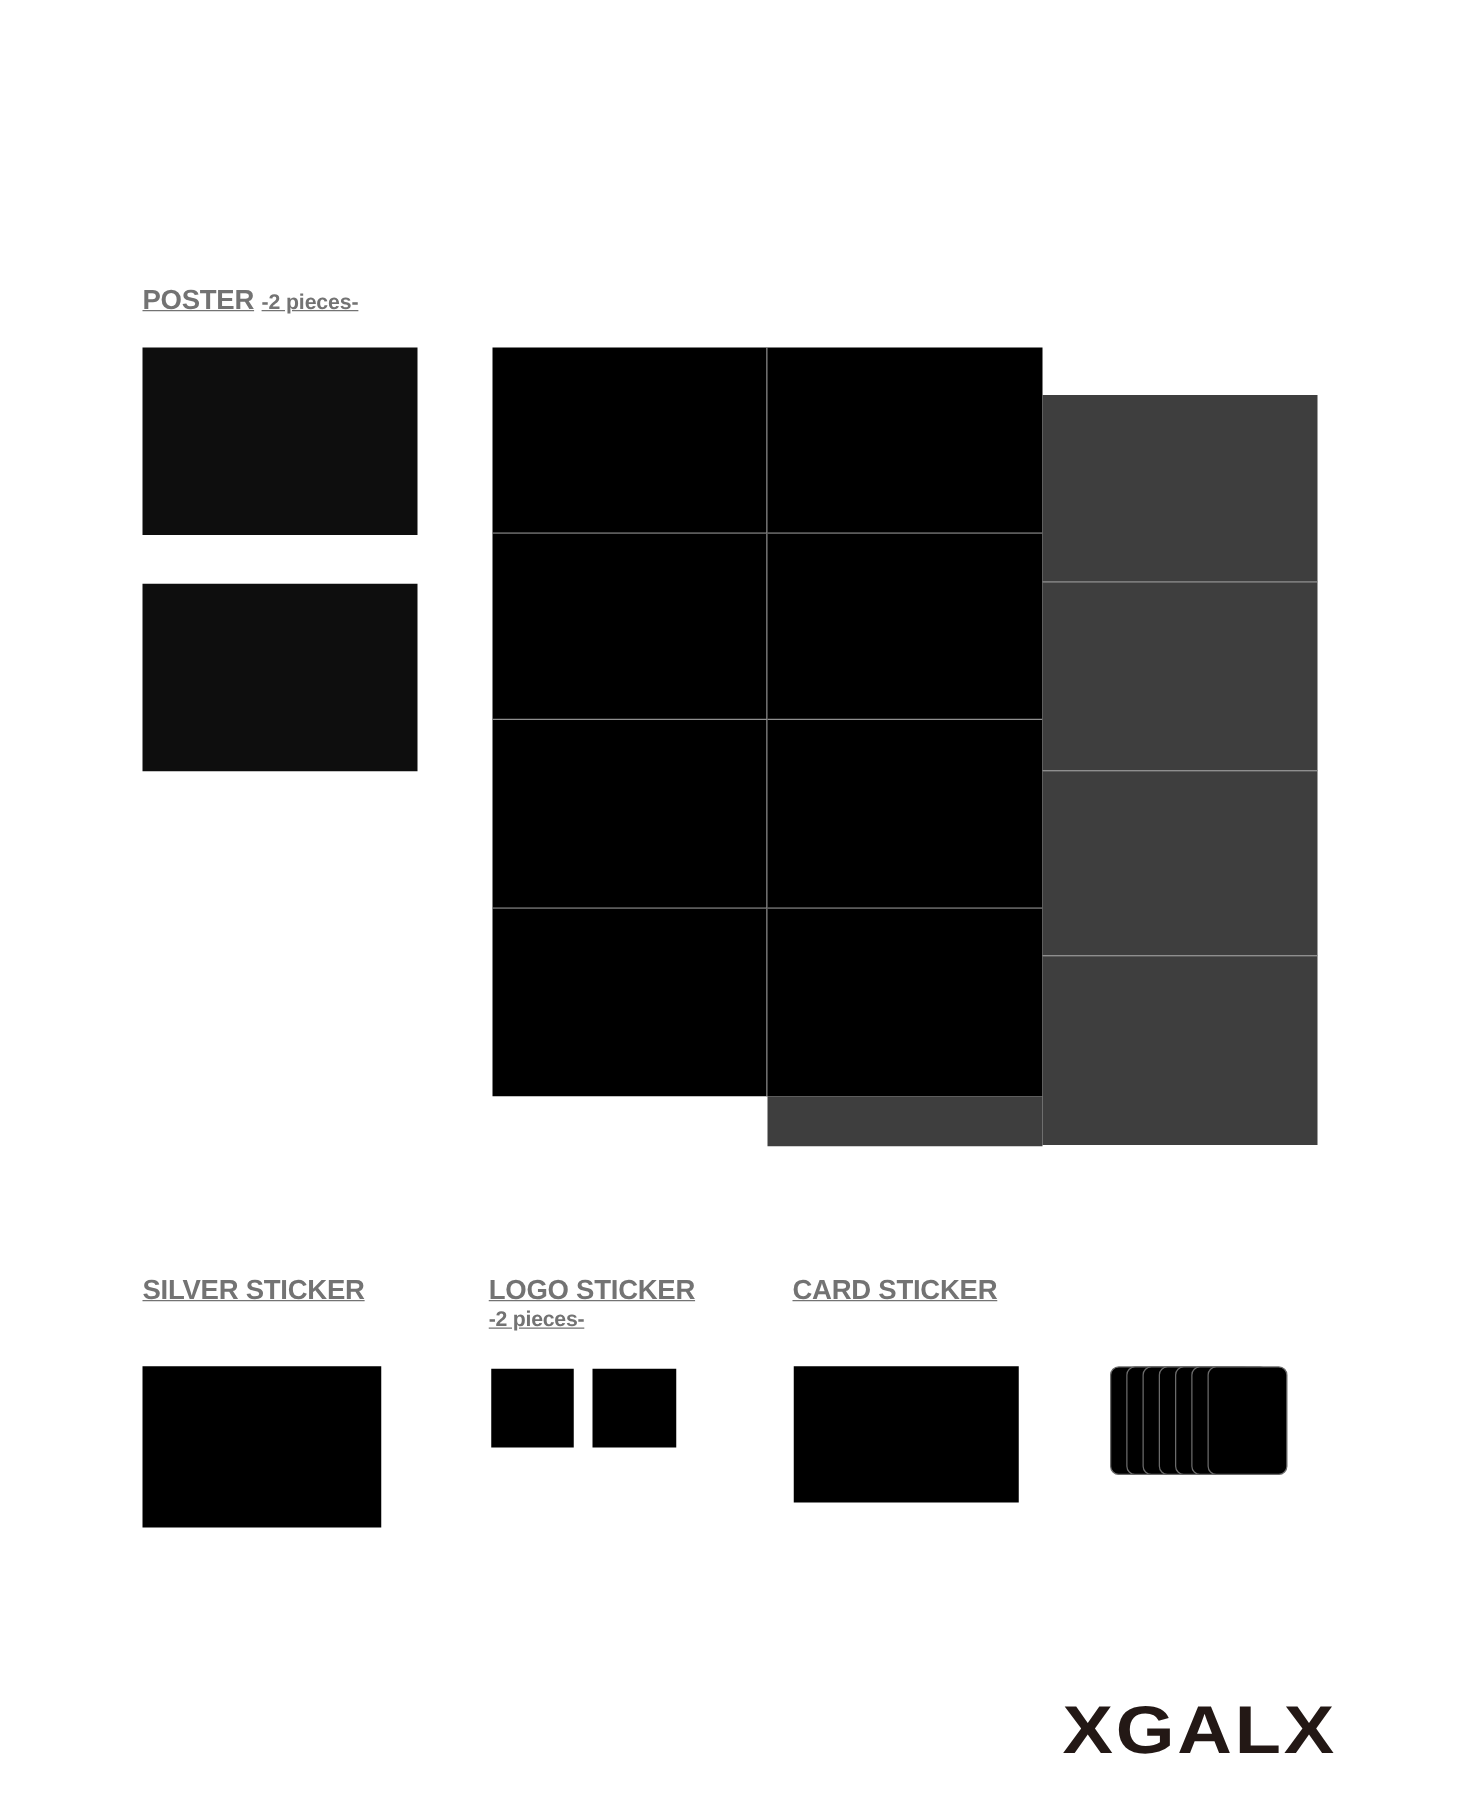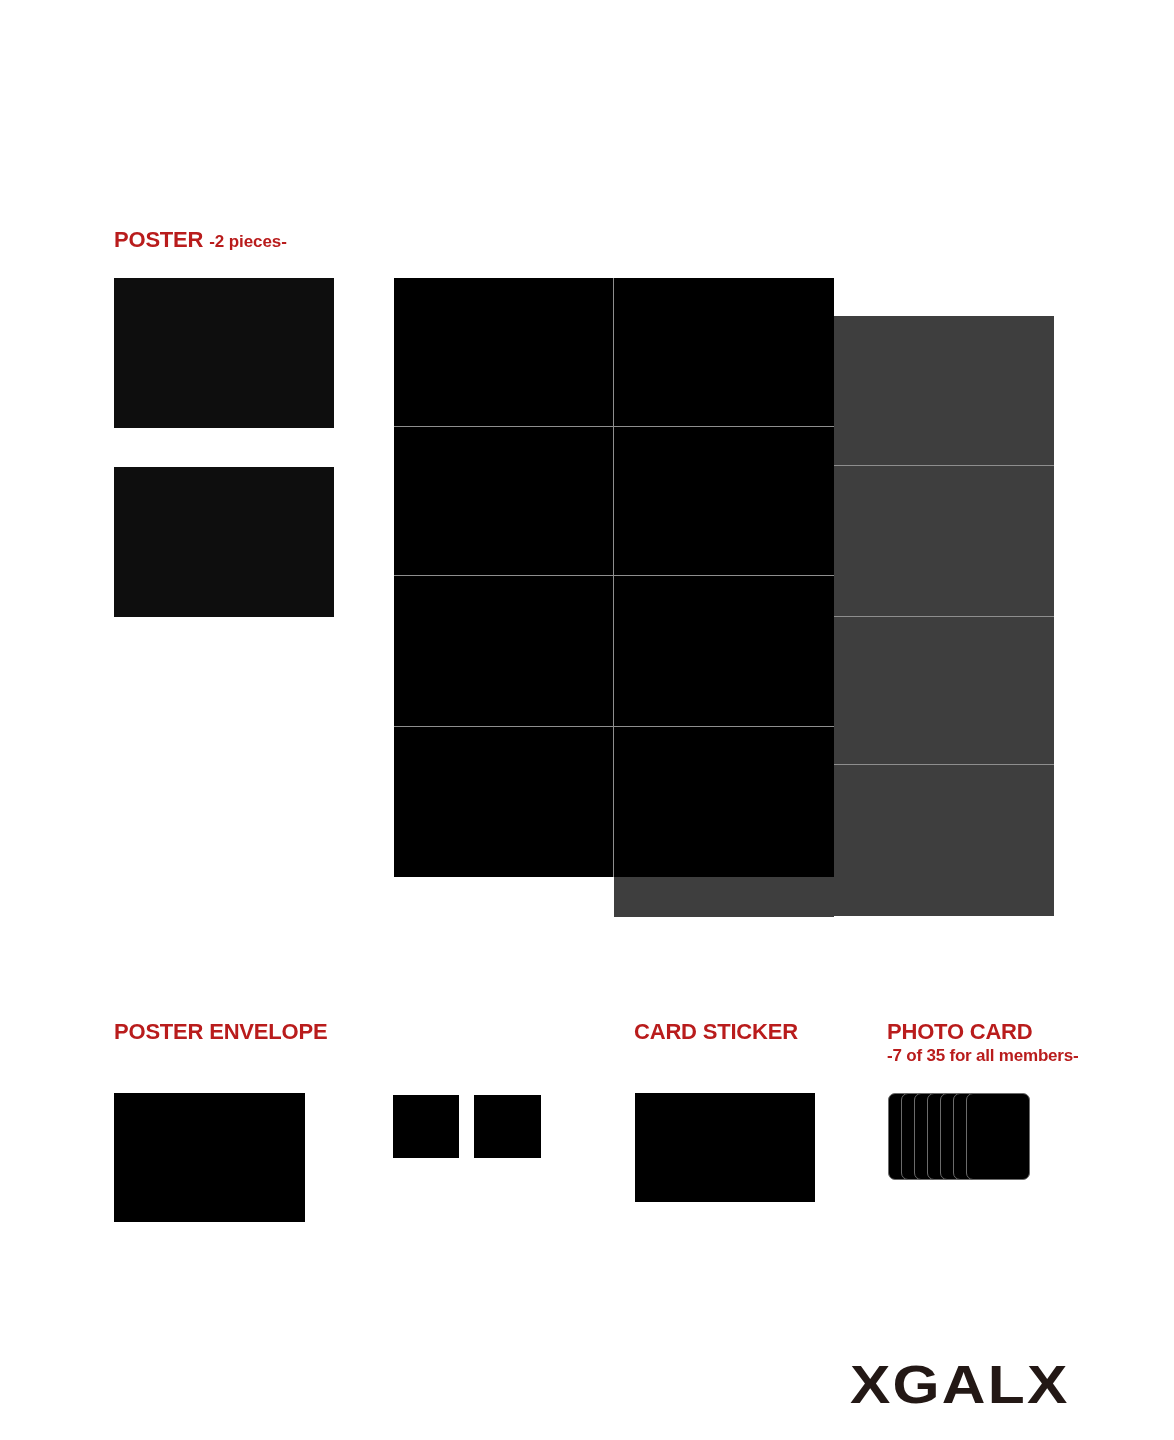--- a/index.html
+++ b/index.html
@@ -17,23 +17,24 @@
     width: 1174px;
     height: 1440px;
     background: #ffffff;
     overflow: hidden;
   }
 
   
   .section-label {
     position: absolute;
     white-space: nowrap;
-    color: #b91c1c;
+    color: #737373;
     font-weight: bold;
     letter-spacing: -0.2px;
+    text-decoration: underline;
   }
   .label-main {
     font-size: 22px;
     font-weight: bold;
     line-height: 24px;
   }
   .label-qty-inline {
     font-size: 17px;
     font-weight: bold;
     margin-left: 6px;
@@ -132,32 +133,32 @@
   <div class="art-block grid-cell-black" style="left:614px; top:727px; width:220px; height:150px;"></div>
 
   <div class="art-block grid-cell-gray" style="left:614px; top:877px; width:220px; height:40px;"></div>
 
   <div class="art-block grid-cell-gray cell-div-bottom" style="left:834px; top:316px; width:220px; height:150px;"></div>
   <div class="art-block grid-cell-gray cell-div-bottom" style="left:834px; top:466px; width:220px; height:151px;"></div>
   <div class="art-block grid-cell-gray cell-div-bottom" style="left:834px; top:617px; width:220px; height:148px;"></div>
   <div class="art-block grid-cell-gray" style="left:834px; top:765px; width:220px; height:151px;"></div>
 
   <div class="section-label" style="left:114px; top:1020px;">
-    <span class="label-main">POSTER ENVELOPE</span>
+    <span class="label-main">SILVER STICKER</span>
   </div>
 
+  <div class="section-label" style="left:391px; top:1020px;">
+    <span class="label-main">LOGO STICKER</span>
+    <span class="label-qty-below">-2 pieces-</span>
+  </div>
 
   <div class="section-label" style="left:634px; top:1020px;">
     <span class="label-main">CARD STICKER</span>
   </div>
 
-  <div class="section-label" style="left:887px; top:1020px;">
-    <span class="label-main">PHOTO CARD</span>
-    <span class="label-qty-below">-7 of 35 for all members-</span>
-  </div>
 
   <div class="art-block swatch-black" style="left:114px; top:1093px; width:191px; height:129px;"></div>
 
   <div class="art-block swatch-black" style="left:393px; top:1095px; width:66px; height:63px;"></div>
   <div class="art-block swatch-black" style="left:474px; top:1095px; width:67px; height:63px;"></div>
 
   <div class="art-block swatch-black" style="left:635px; top:1093px; width:180px; height:109px;"></div>
 
   <div class="card-stack" style="left:888px; top:1093px; width:142px; height:87px;">
     <div class="photo-card" style="left:0px;  width:62px; height:87px;"></div>

